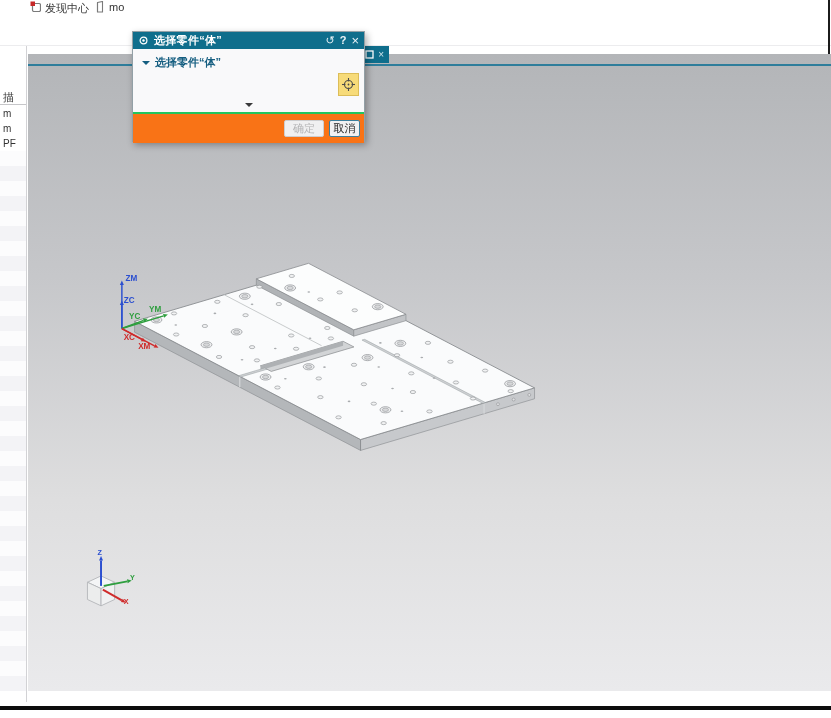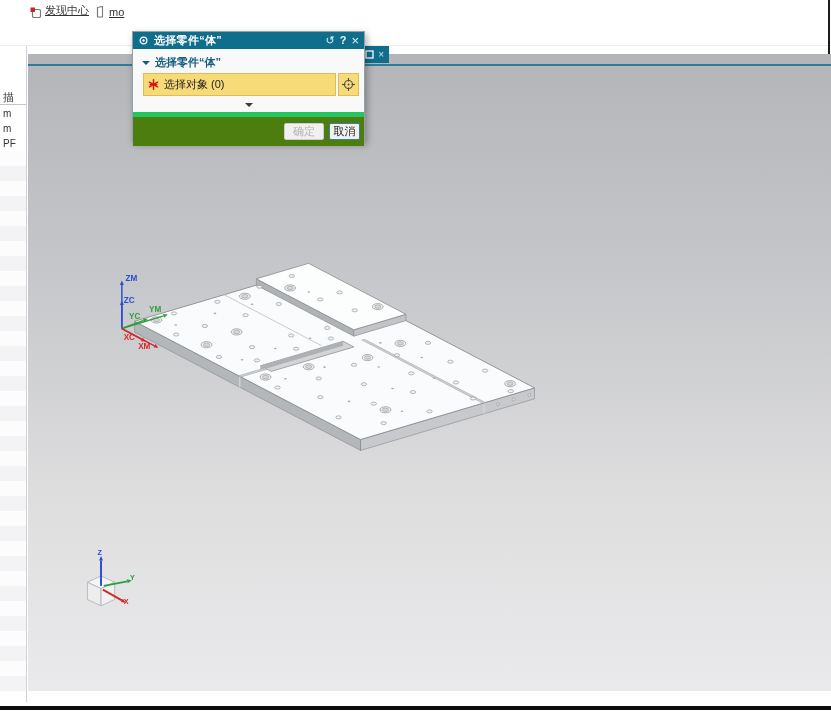--- a/index.html
+++ b/index.html
@@ -3,22 +3,22 @@
 <meta charset="utf-8">
 <style>
   html,body{margin:0;padding:0;}
   body{width:831px;height:718px;position:relative;overflow:hidden;background:#ffffff;
        font-family:"Liberation Sans",sans-serif;-webkit-font-smoothing:antialiased;}
   
   .right-edge{position:absolute;left:828px;top:0;width:2px;height:78px;background:#1b1b1b;}
   .tabbar{position:absolute;left:0;top:45px;width:831px;height:19px;background:#ffffff;
           border-top:1px solid #ececee;}
   .restore-box{position:absolute;left:10px;top:47px;width:8px;height:8px;border:1.4px solid #5a5a5a;background:#fff;}
-  .tab{position:absolute;top:1px;height:17px;display:flex;align-items:flex-end;gap:4px;
-       font-size:11px;color:#333;white-space:nowrap;cursor:default;text-decoration:underline;}
+  .tab{position:absolute;top:1px;height:17px;display:flex;align-items:flex-start;gap:4px;
+       font-size:11px;color:#333;white-space:nowrap;cursor:default;}
   .tab1{left:30px;} .tab2{left:95px;}
   .active-tab{position:absolute;left:336px;top:46px;width:53px;height:17px;background:#0f6e8c;z-index:4;
               display:flex;align-items:center;justify-content:flex-end;gap:4px;padding-right:5px;box-sizing:border-box;}
   .active-tab .x{color:#cfe3ea;font-size:10px;line-height:10px;}
   
   .left-panel{position:absolute;left:0;top:46px;width:26px;height:656px;background:#ffffff;
               border-right:1px solid #d2d2d5;box-sizing:content-box;z-index:3;}
   .lp-header{position:absolute;left:0;top:44px;width:26px;height:15px;font-size:11px;color:#333;
              padding-left:3px;box-sizing:border-box;border-bottom:1px solid #c6c6c9;line-height:15px;}
   .lp-rows{position:absolute;left:0;top:60px;width:26px;}
@@ -40,21 +40,21 @@
   .dlg-section .tri{width:0;height:0;border-left:4px solid transparent;border-right:4px solid transparent;
                     border-top:4px solid #155e80;}
   .dlg-section .lab{font-size:11px;font-weight:bold;color:#155e80;}
   .sel-row{position:absolute;left:10px;top:41px;width:193px;height:23px;background:#f7db79;
            border:1px solid #dcbd58;box-sizing:border-box;display:flex;align-items:center;gap:5px;padding-left:4px;}
   .sel-row .lab{font-size:11px;color:#1c1c1c;}
   .pick-btn{position:absolute;left:205px;top:41px;width:21px;height:23px;background:#f7db79;
             border:1px solid #dcbd58;box-sizing:border-box;display:flex;align-items:center;justify-content:center;}
   .collapse{position:absolute;left:112px;top:71px;width:0;height:0;
             border-left:4px solid transparent;border-right:4px solid transparent;border-top:4px solid #3a3a3a;}
-  .dlg-footer{position:absolute;left:0;top:80px;width:100%;height:29px;background:#4d7c0f;border-top:5px solid #22c55e;}
+  .dlg-footer{position:absolute;left:0;top:80px;width:100%;height:29px;background:#f97316;border-top:2px solid #22c55e;}
   .btn{position:absolute;top:6px;height:17px;font-size:11px;border-radius:2px;box-sizing:border-box;
        display:flex;align-items:center;justify-content:center;font-family:"Liberation Sans",sans-serif;}
   .btn-ok{left:151px;width:40px;background:#f0f0f1;border:1px solid #cdcdcf;color:#b3b3b5;}
   .btn-cancel{left:196px;width:31px;background:#f1f1f2;border:1px solid #3d7f9d;color:#1e1e1e;}
 </style>
 </head>
 <body>
 
 <div class="vp-topline"></div>
 <div class="viewport">
@@ -270,31 +270,20 @@
     </svg>
     <span class="t">选择零件“体”</span>
     <span class="ic">↺</span>
     <span class="ic" style="font-weight:bold">?</span>
     <span class="ic" style="font-size:13px">×</span>
   </div>
   <div class="dlg-section">
     <span class="tri"></span>
     <span class="lab">选择零件“体”</span>
   </div>
-  <div class="sel-row">
-    <svg width="11" height="11">
-      <g stroke="#d41414" stroke-width="1.5" stroke-linecap="round">
-        <line x1="5.5" y1="0.8" x2="5.5" y2="10.2"></line>
-        <line x1="1.4" y1="3.2" x2="9.6" y2="7.8"></line>
-        <line x1="1.4" y1="7.8" x2="9.6" y2="3.2"></line>
-        <line x1="2.2" y1="5.5" x2="8.8" y2="5.5"></line>
-      </g>
-    </svg>
-    <span class="lab">选择对象 (0)</span>
-  </div>
   <div class="pick-btn">
     <svg width="15" height="15">
       <circle cx="7.5" cy="7.5" r="4" fill="none" stroke="#4a4a4a" stroke-width="1.1"></circle>
       <line x1="7.5" y1="1" x2="7.5" y2="4.4" stroke="#4a4a4a" stroke-width="1.1"></line>
       <line x1="7.5" y1="10.6" x2="7.5" y2="14" stroke="#4a4a4a" stroke-width="1.1"></line>
       <line x1="1" y1="7.5" x2="4.4" y2="7.5" stroke="#4a4a4a" stroke-width="1.1"></line>
       <line x1="10.6" y1="7.5" x2="14" y2="7.5" stroke="#4a4a4a" stroke-width="1.1"></line>
       <circle cx="7.5" cy="7.5" r="0.9" fill="#4a4a4a"></circle>
     </svg>
   </div>

